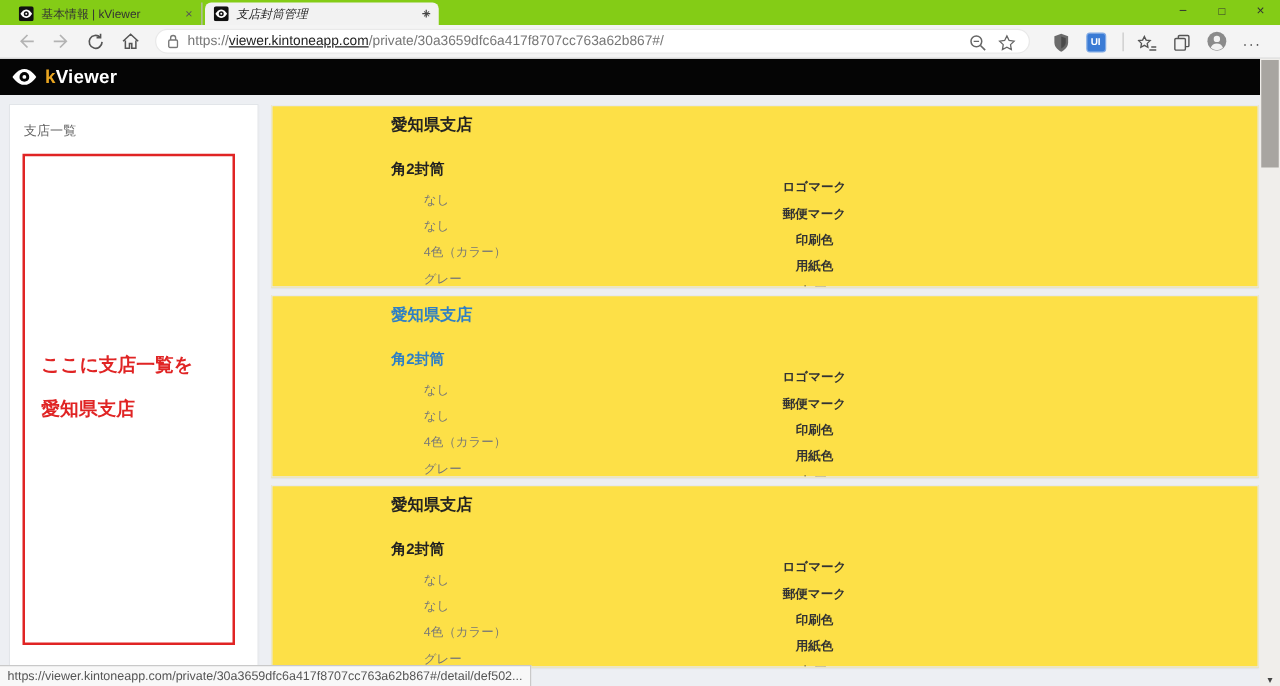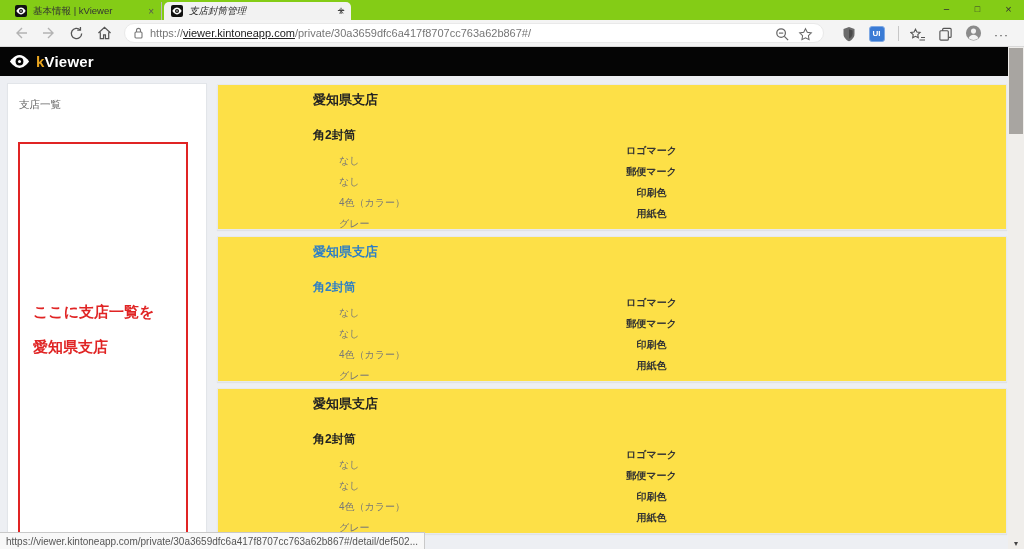--- a/index.html
+++ b/index.html
@@ -34,21 +34,21 @@
   
   .page { position:absolute; top:47px; left:0; width:1024px; height:502px; display:flex; }
   .page-main { position:relative; width:1008px; height:502px; background:#edeff3; overflow:hidden; }
   .kv-header { height:29px; background:#050505; display:flex; align-items:center; padding-left:9px; }
   .kv-logo-text { font-size:15px; font-weight:bold; margin-left:6px; letter-spacing:.2px; }
   .kv-k { color:#e9a521; }
   .kv-rest { color:#fff; }
 
   .sidebar { position:absolute; left:7px; top:36px; width:200px; height:560px; background:#fff; border:1px solid #e2e5e9; box-shadow:0 1px 1px rgba(0,0,0,.04); }
   .sidebar-title { font-size:10.5px; color:#666; padding:14px 0 0 11px; }
-  .red-box { position:absolute; left:10px; top:39px; width:170px; height:393px; border:2px solid #e02424;margin-top:19px; }
+  .red-box { position:absolute; left:10px; top:39px; width:170px; height:393px; border:2px solid #e02424; }
   .red-note { padding:150px 0 0 13px; font-size:15px; font-weight:bold; color:#e02424; line-height:35px; }
 
   .cards { position:absolute; left:217px; top:37px; width:790px; }
   .card { height:146px; background:#fde047; margin-bottom:6px; border:1px solid #e7e9ec; box-shadow:0 1px 1px rgba(0,0,0,.05); padding:7px 16px 0 95px; overflow:hidden; }
   .card-branch { font-size:13px; font-weight:bold; color:#222; line-height:15px; }
   .card-product { font-size:12px; font-weight:bold; color:#222; line-height:14px; margin-top:21px; }
   .card.hl .card-branch, .card.hl .card-product { color:#2e7fc5; }
   .fields { margin-top:4px; }
   .f-label { font-size:10px; font-weight:bold; color:#333; line-height:9.5px;text-align:center; }
   .f-value { font-size:10px; color:#777; line-height:9.5px; margin-bottom:2px;margin-left:26px; }

